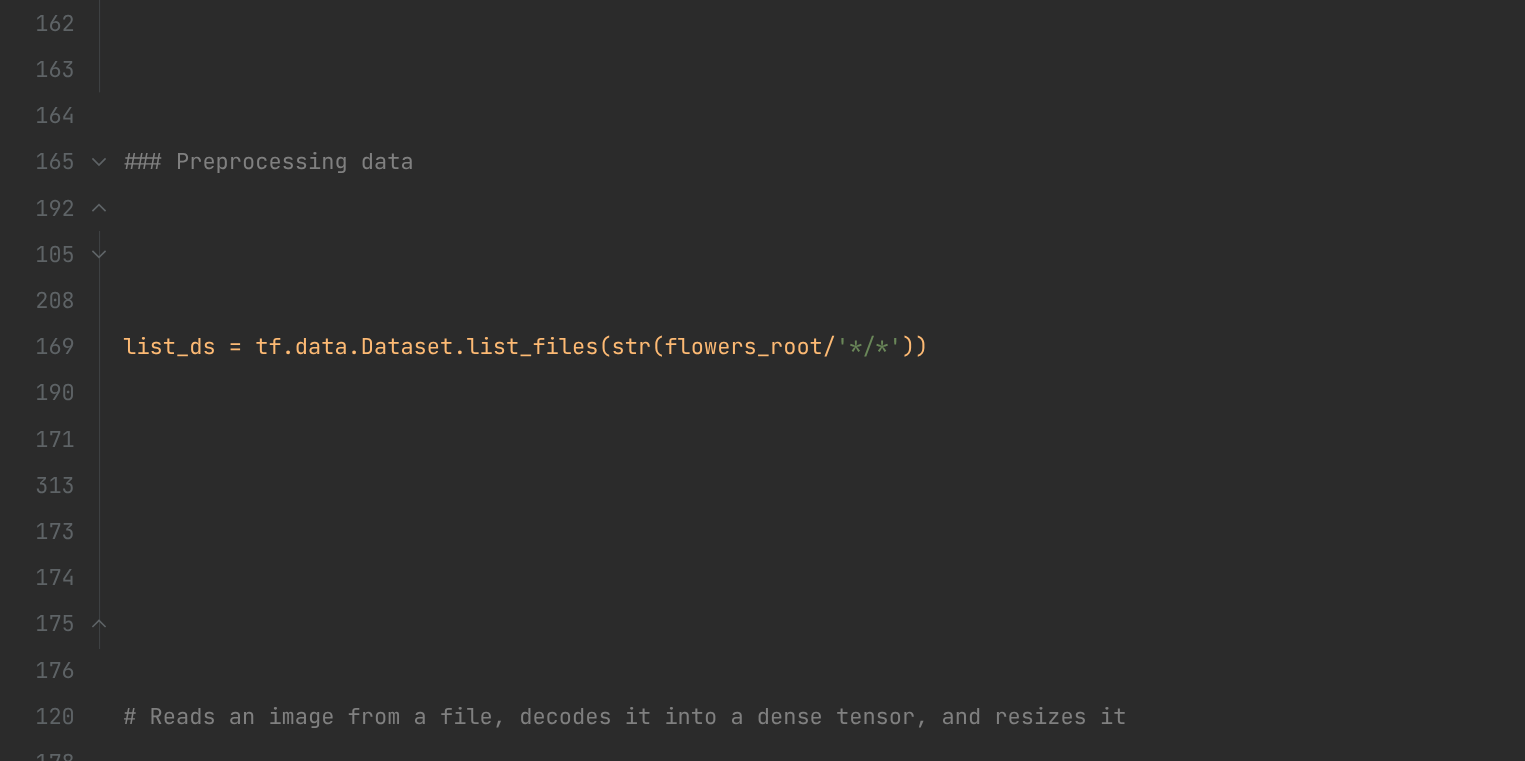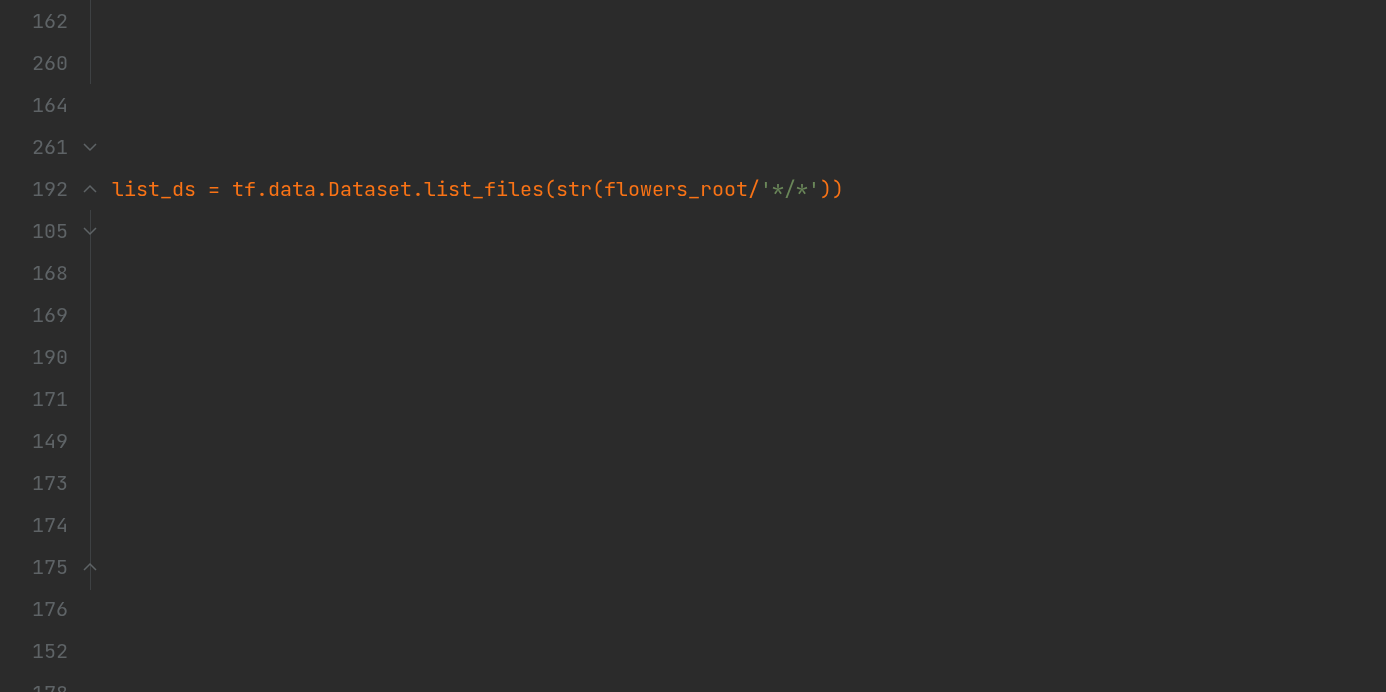--- a/index.html
+++ b/index.html
@@ -58,45 +58,45 @@
     white-space: pre;
     color: #a9b7c6;
     flex: 1 1 auto;
     padding-left: 8px;
   }
   .code .line {
     height: 42px;
   }
   .c-comment { color: #808080; }
   .c-string  { color: #6a8759; }
-  .c-text    { color: #f97316; }
+  .c-text    { color: #fdba74; }
   
 </style>
 </head>
 <body>
 
 <div class="editor">
 
   <div class="gutter">
     <div class="ln">162</div>
-    <div class="ln">260</div>
+    <div class="ln">163</div>
     <div class="ln">164</div>
-    <div class="ln">261</div>
+    <div class="ln">165</div>
     <div class="ln">192</div>
     <div class="ln">105</div>
-    <div class="ln">168</div>
+    <div class="ln">208</div>
     <div class="ln">169</div>
     <div class="ln">190</div>
     <div class="ln">171</div>
-    <div class="ln">149</div>
+    <div class="ln">313</div>
     <div class="ln">173</div>
     <div class="ln">174</div>
     <div class="ln">175</div>
     <div class="ln">176</div>
-    <div class="ln">152</div>
+    <div class="ln">120</div>
     <div class="ln">178</div>
   </div>
 
   <div class="fold-col">
 
     <div class="indent-guide" style="top:0px; height:84px;"></div>
     <div class="indent-guide" style="top:210px; height:380px;"></div>
 
     <div class="mark" style="top:139px">
       <svg width="14" height="14" viewBox="0 0 14 14">
@@ -115,25 +115,27 @@
     </div>
     <div class="mark" style="top:559px">
       <svg width="14" height="14" viewBox="0 0 14 14">
           <path d="M1 10 L7 4 L13 10" fill="none" stroke="#5e6366" stroke-width="1.5"></path>
         </svg>
     </div>
   </div>
 
   <div class="code">
 
+    <div class="line"><span class="c-comment">### Preprocessing data</span></div>
 
     <div class="line"><span class="c-text">list_ds = tf.data.Dataset.list_files(str(flowers_root/</span><span class="c-string">'*/*'</span><span class="c-text">))</span></div>
 
     <div class="line"></div>
 
+    <div class="line"><span class="c-comment"># Reads an image from a file, decodes it into a dense tensor, and resizes it</span></div>
 
     
 
     
 
     
 
     
 
     

